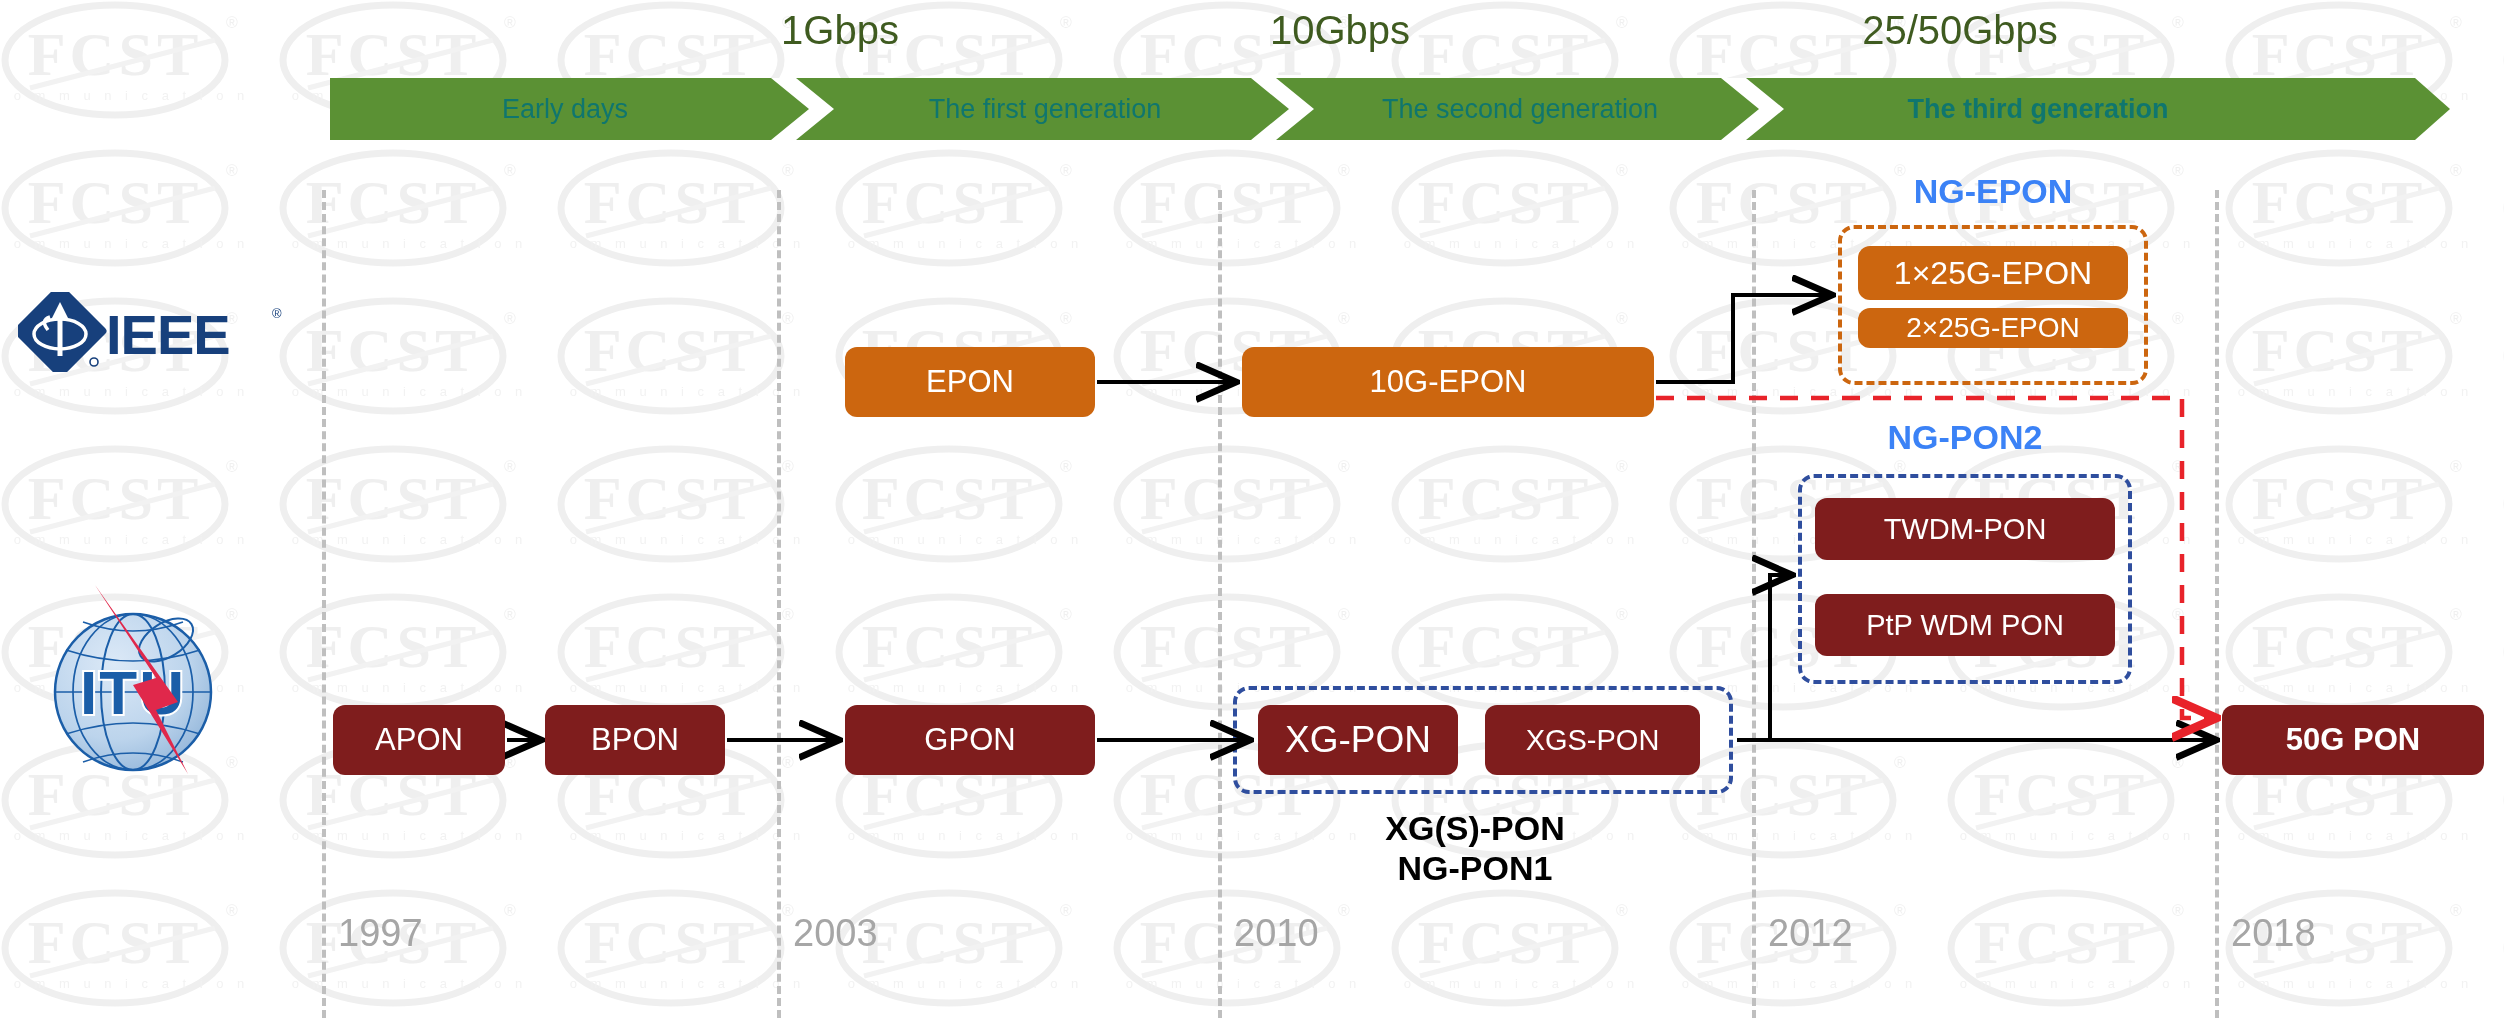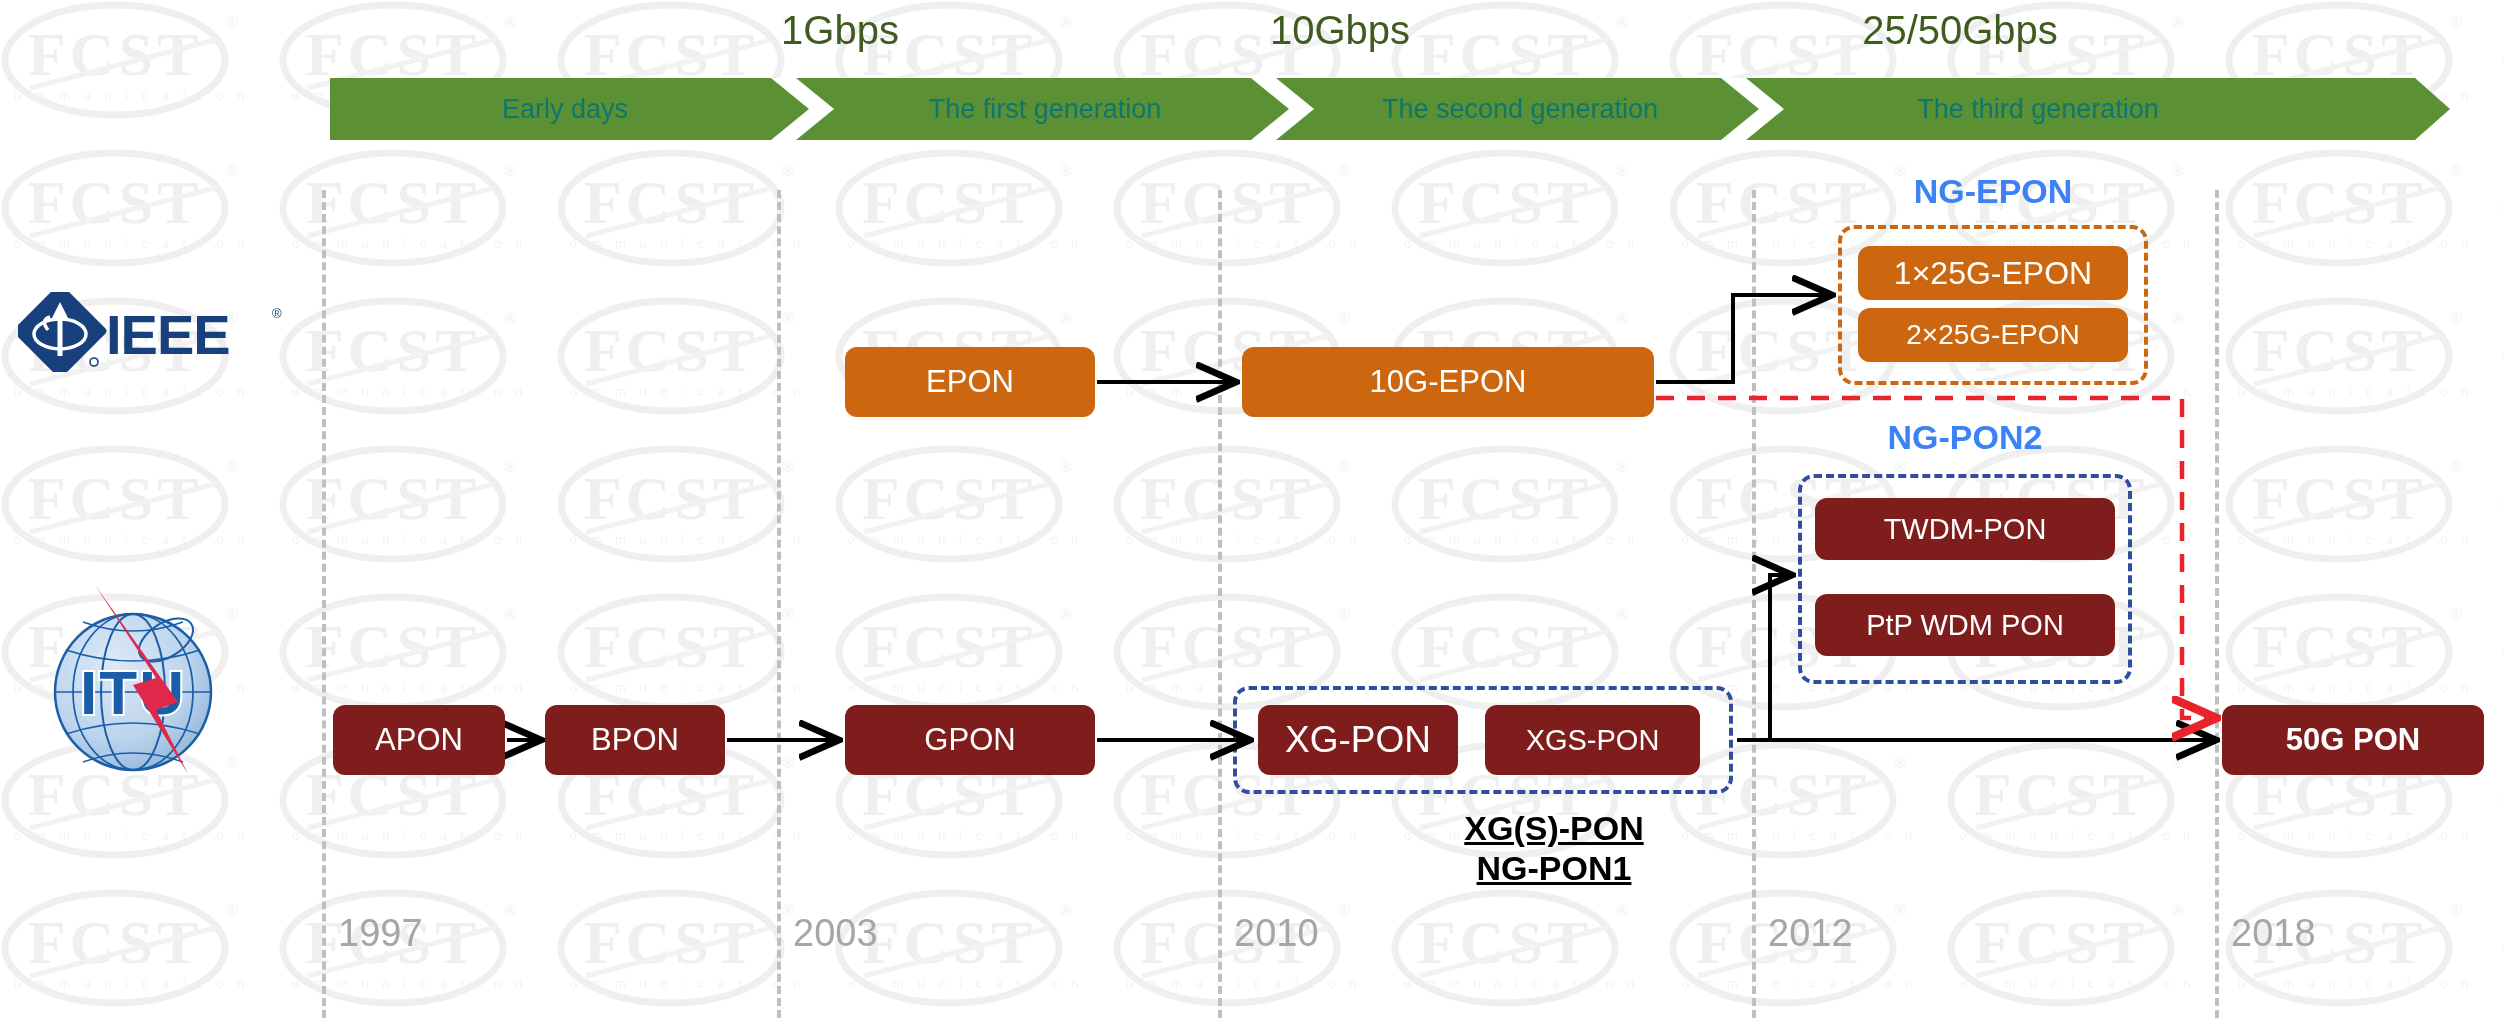--- a/index.html
+++ b/index.html
@@ -108,21 +108,21 @@
       <path d="M0,0 L2085,0 L2120,31 L2085,62 L0,62 Z" fill="#5B9134"></path>
 
       <path d="M441,0 L479,31 L441,62 L466,62 L504,31 L466,0 Z" fill="#ffffff"></path>
       <path d="M921,0 L959,31 L921,62 L946,62 L984,31 L946,0 Z" fill="#ffffff"></path>
       <path d="M1391,0 L1429,31 L1391,62 L1416,62 L1454,31 L1416,0 Z" fill="#ffffff"></path>
     </svg>
   </div>
   <div class="phase-text" style="left:330px; width:470px; top:78px;">Early days</div>
   <div class="phase-text" style="left:810px; width:470px; top:78px;">The first generation</div>
   <div class="phase-text" style="left:1285px; width:470px; top:78px;">The second generation</div>
-  <div class="phase-text" style="left:1758px; width:560px; top:78px;">The third generation</div>
+  <div class="phase-text" style="left:1758px; width:560px; top:78px;font-weight:bold;">The third generation</div>
 
   <svg id="ieee-logo" viewBox="0 0 270 80">
     <g>
       <rect x="8" y="5" width="68" height="68" fill="#17407C" transform="rotate(45 42 39)" rx="4"></rect>
       <ellipse cx="42" cy="42" rx="26" ry="15" fill="none" stroke="#ffffff" stroke-width="3.5"></ellipse>
       <rect x="39.5" y="16" width="5" height="48" fill="#ffffff"></rect>
       <path d="M42,10 L50,26 L34,26 Z" fill="#ffffff"></path>
       <path d="M30,38 q-8,-10 2,-13" fill="none" stroke="#ffffff" stroke-width="3.5"></path>
       <circle cx="76" cy="70" r="4" fill="none" stroke="#17407C" stroke-width="1.6"></circle>
     </g>
@@ -186,29 +186,29 @@
     <path d="M1656,398 L2182,398 L2182,718 L2212,718" stroke="#E8232A" stroke-width="4.5" fill="none" stroke-dasharray="18 13" marker-end="url(#ah-red)"></path>
   </svg>
 
   <div class="group-frame orange" style="left:1838px; top:225px; width:310px; height:160px;"></div>
   <div class="group-title" style="left:1840px; top:172px; width:306px;">NG-EPON</div>
 
   <div class="group-frame blue" style="left:1798px; top:474px; width:334px; height:210px;"></div>
   <div class="group-title" style="left:1800px; top:418px; width:330px;">NG-PON2</div>
 
   <div class="group-frame blue" style="left:1233px; top:686px; width:500px; height:108px;"></div>
-  <div class="caption" style="left:1304px; top:808px; width:500px;text-decoration:underline;">
+  <div class="caption" style="left:1225px; top:808px; width:500px;">
     <div>XG(S)-PON</div>
     <div>NG-PON1</div>
   </div>
 
   <div class="node orange" style="left:845px; top:347px; width:250px; height:70px;">EPON</div>
   <div class="node orange" style="left:1242px; top:347px; width:412px; height:70px;">10G-EPON</div>
   <div class="node orange" style="left:1858px; top:246px; width:270px; height:54px; font-size:32px;">1×25G-EPON</div>
-  <div class="node orange" style="left:1858px; top:308px; width:270px; height:54px; font-size:28px;">2×25G-EPON</div>
+  <div class="node orange" style="left:1858px; top:308px; width:270px; height:40px; font-size:28px;">2×25G-EPON</div>
 
   <div class="node blue" style="left:1815px; top:498px; width:300px; height:62px; font-size:29px;">TWDM-PON</div>
   <div class="node blue" style="left:1815px; top:594px; width:300px; height:62px; font-size:29px;">PtP WDM PON</div>
 
   <div class="node blue" style="left:333px; top:705px; width:172px; height:70px;">APON</div>
   <div class="node blue" style="left:545px; top:705px; width:180px; height:70px;">BPON</div>
   <div class="node blue" style="left:845px; top:705px; width:250px; height:70px;">GPON</div>
   <div class="node blue" style="left:1258px; top:705px; width:200px; height:70px; font-size:37px;text-align:center;">XG-PON</div>
   <div class="node blue" style="left:1485px; top:705px; width:215px; height:70px; font-size:29px;">XGS-PON</div>
   <div class="node blue bold" style="left:2222px; top:705px; width:262px; height:70px;">50G PON</div>

